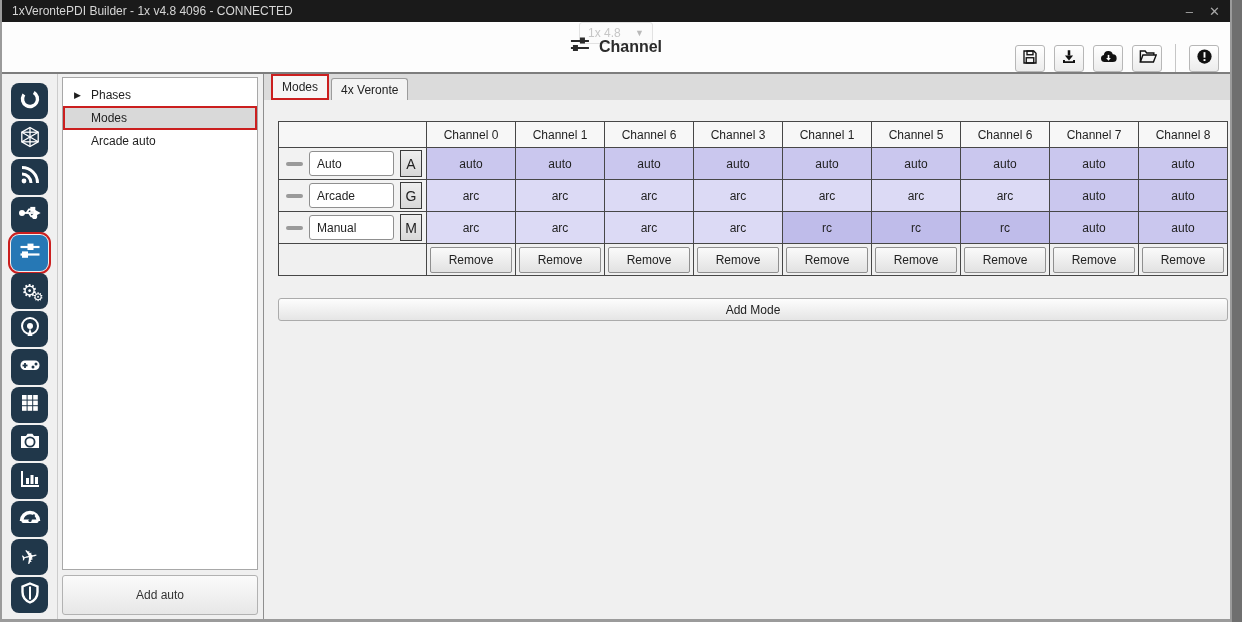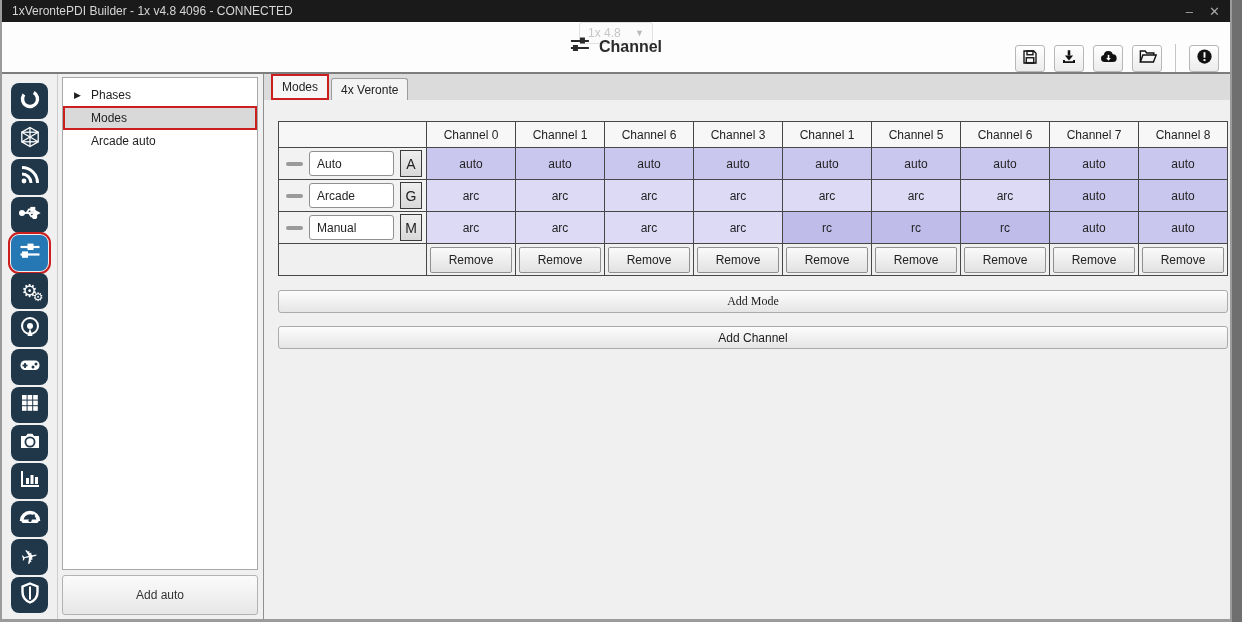--- a/index.html
+++ b/index.html
@@ -66,21 +66,21 @@
   .key-btn { width:22px; height:27px; border:1px solid #3a3a3a; flex:none;
     background:linear-gradient(#eeeeee,#d8d8d8); font-size:14px; color:#222;
     display:flex; align-items:center; justify-content:center; }
   td.remove-cell { background:#f0f0f0; height:31px;text-decoration:underline; }
   .remove-btn { width:calc(100% - 6px); height:26px; border:1px solid #8f8f8f; border-radius:2px;
     background:linear-gradient(#fafafa,#e2e2e2); font-size:12px; color:#222;
     font-family:"Liberation Sans",sans-serif; }
   .add-btn { width:950px; height:23px; display:block; border:1px solid #ababab; border-radius:3px;
     background:linear-gradient(#fdfdfd,#e5e5e5); font-size:12px; color:#222;
     font-family:"Liberation Sans",sans-serif; }
-  .add-btn.first { margin-top:14px;font-family:Liberation Serif, serif; }
+  .add-btn.first { margin-top:22px; }
   .add-btn.second { margin-top:13px; }
 </style>
 </head>
 <body>
 
 <div class="window">
 
   <div class="titlebar">
     <span>1xVerontePDI Builder - 1x v4.8 4096 - CONNECTED</span>
     <span class="spacer"></span>
@@ -385,18 +385,17 @@
                 <td class="remove-cell"><button class="remove-btn">Remove</button></td>
                 <td class="remove-cell"><button class="remove-btn">Remove</button></td>
                 <td class="remove-cell"><button class="remove-btn">Remove</button></td>
                 <td class="remove-cell"><button class="remove-btn">Remove</button></td>
                 <td class="remove-cell"><button class="remove-btn">Remove</button></td>
                 <td class="remove-cell"><button class="remove-btn">Remove</button></td>
               </tr>
             </tbody>
         </table>
         <button class="add-btn first">Add Mode</button>
-        <button class="add-btn second">Add Channel</button>
       </div>
     </div>
 
   </div>
 </div>
 
 </body></html>

